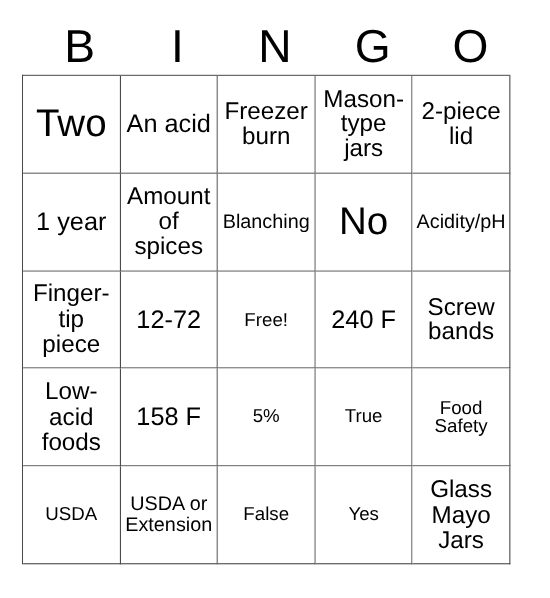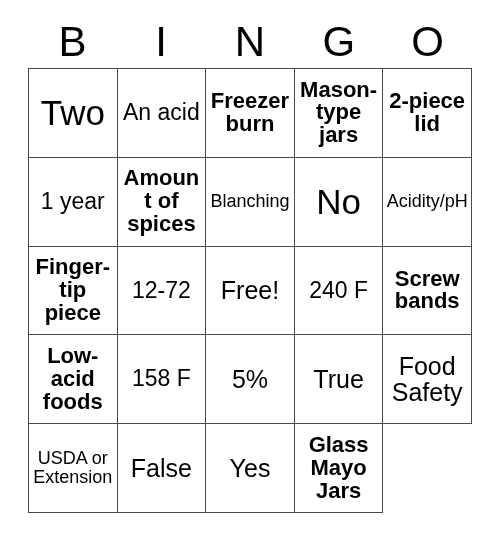--- a/index.html
+++ b/index.html
@@ -42,21 +42,21 @@
     line-height: 1;
     font-weight: 400;
     letter-spacing: 0;
     color: #000000;
     user-select: none;
   }
 
   
   #grid {
     position: absolute;
-    left: 28px;
+    left: 20px;
     top: 68px;
     width: 444px;
     height: 445px;
     border-top: 1.5px solid #4a4a4a;
     border-left: 1.5px solid #4a4a4a;
     box-sizing: border-box;
     display: grid;
     grid-template-columns: repeat(5, 1fr);
     grid-template-rows: repeat(5, 1fr);
   }
@@ -80,22 +80,22 @@
     line-height: 1.04;
     color: #000000;
     word-wrap: break-word;
     overflow-wrap: break-word;
     hyphens: none;
   }
 
   
   .fs-xxl .cell-text { font-size: 35px; }
   .fs-xl  .cell-text { font-size: 23px; }
-  .fs-lg  .cell-text { font-size: 25px; }
-  .fs-md  .cell-text { font-size: 22px; font-weight: bold; }
+  .fs-lg  .cell-text { font-size: 17px; }
+  .fs-md  .cell-text { font-size: 22px; }
   .fs-xs  .cell-text { font-size: 18px; }
 </style>
 </head>
 <body>
 
 <div id="bingo-card">
 
   <div id="header-row">
     <div class="header-letter">B</div>
     <div class="header-letter">I</div>
@@ -163,20 +163,23 @@
     <div class="cell fs-lg">
         <span class="cell-text">5%</span>
       </div>
     <div class="cell fs-lg">
         <span class="cell-text">True</span>
       </div>
     <div class="cell fs-lg">
         <span class="cell-text">Food Safety</span>
       </div>
 
+    <div class="cell fs-lg">
+        <span class="cell-text">USDA</span>
+      </div>
     <div class="cell fs-xs">
         <span class="cell-text">USDA or Extension</span>
       </div>
     <div class="cell fs-lg">
         <span class="cell-text">False</span>
       </div>
     <div class="cell fs-lg">
         <span class="cell-text">Yes</span>
       </div>
     <div class="cell fs-md">

